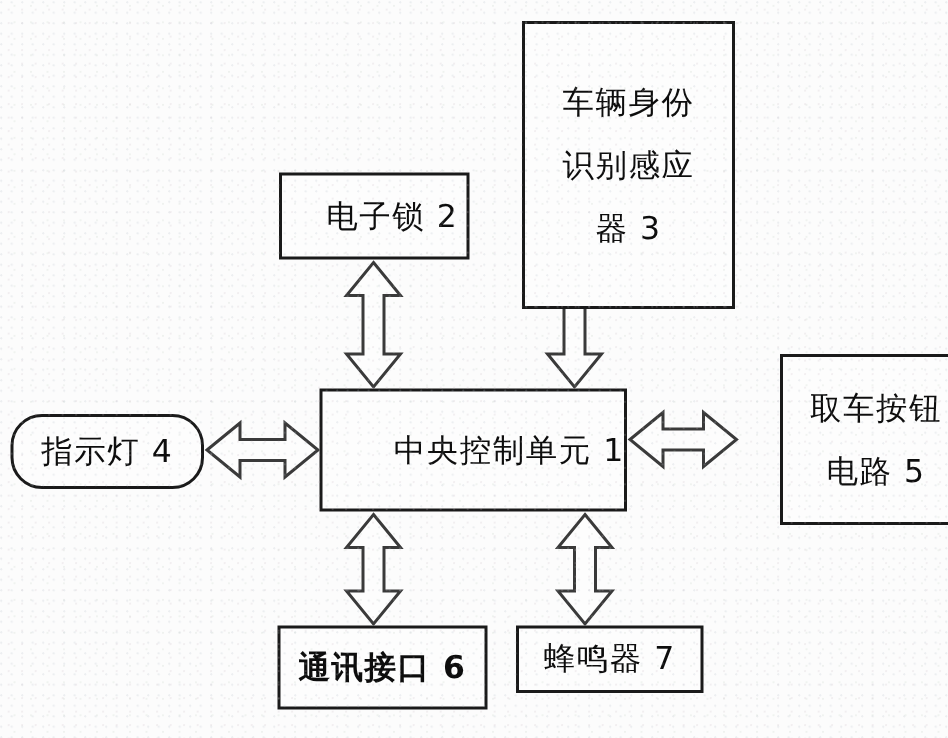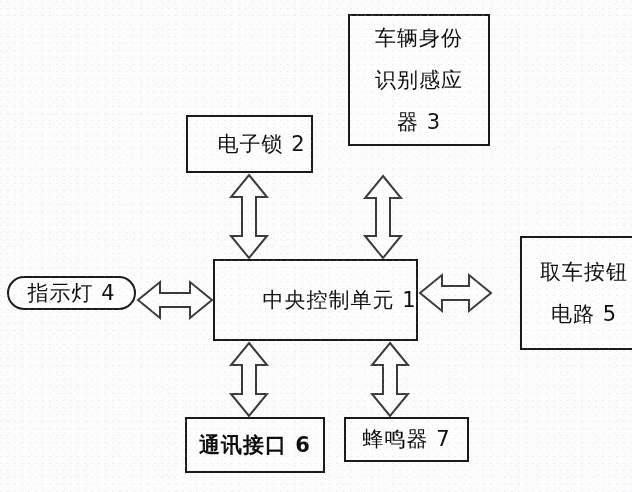--- a/index.html
+++ b/index.html
@@ -94,27 +94,27 @@
   <div class="arrow-wrap" style="left:369px; top:341px; width:42px; height:77px;">
     <svg width="42" height="77" viewBox="0 0 42 77" aria-hidden="true">
       <polygon points="21,2 39,24 28,24 28,53 39,53 21,75 3,53 14,53 14,24 3,24" fill="#fdfdfd" stroke="#3a3a3a" stroke-width="2" stroke-linejoin="miter"></polygon>
     </svg>
   </div>
 
   <div class="node" style="left:186px; top:115px; width:127px; height:58px;padding-left:24px;">
     <span class="line">电子锁 2</span>
   </div>
 
-  <div class="node two-line" style="left:348px; top:14px; width:142px; height:132px;">
+  <div class="node two-line" style="left:348px; top:14px; width:142px; height:192px;">
     <span class="line">车辆身份</span>
     <span class="line">识别感应</span>
     <span class="line">器 3</span>
   </div>
 
-  <div class="node" style="left:7px; top:276px; width:129px; height:34px;border-radius:21px;">
+  <div class="node" style="left:7px; top:276px; width:129px; height:50px;border-radius:21px;">
     <span class="line">指示灯 4</span>
   </div>
 
   <div class="node" style="left:213px; top:259px; width:205px; height:82px;padding-left:48px;">
     <span class="line">中央控制单元 1</span>
   </div>
 
   <div class="node two-line" style="left:492px; top:236px; width:128px; height:114px;margin-left:28px;">
     <span class="line">取车按钮</span>
     <span class="line">电路 5</span>

